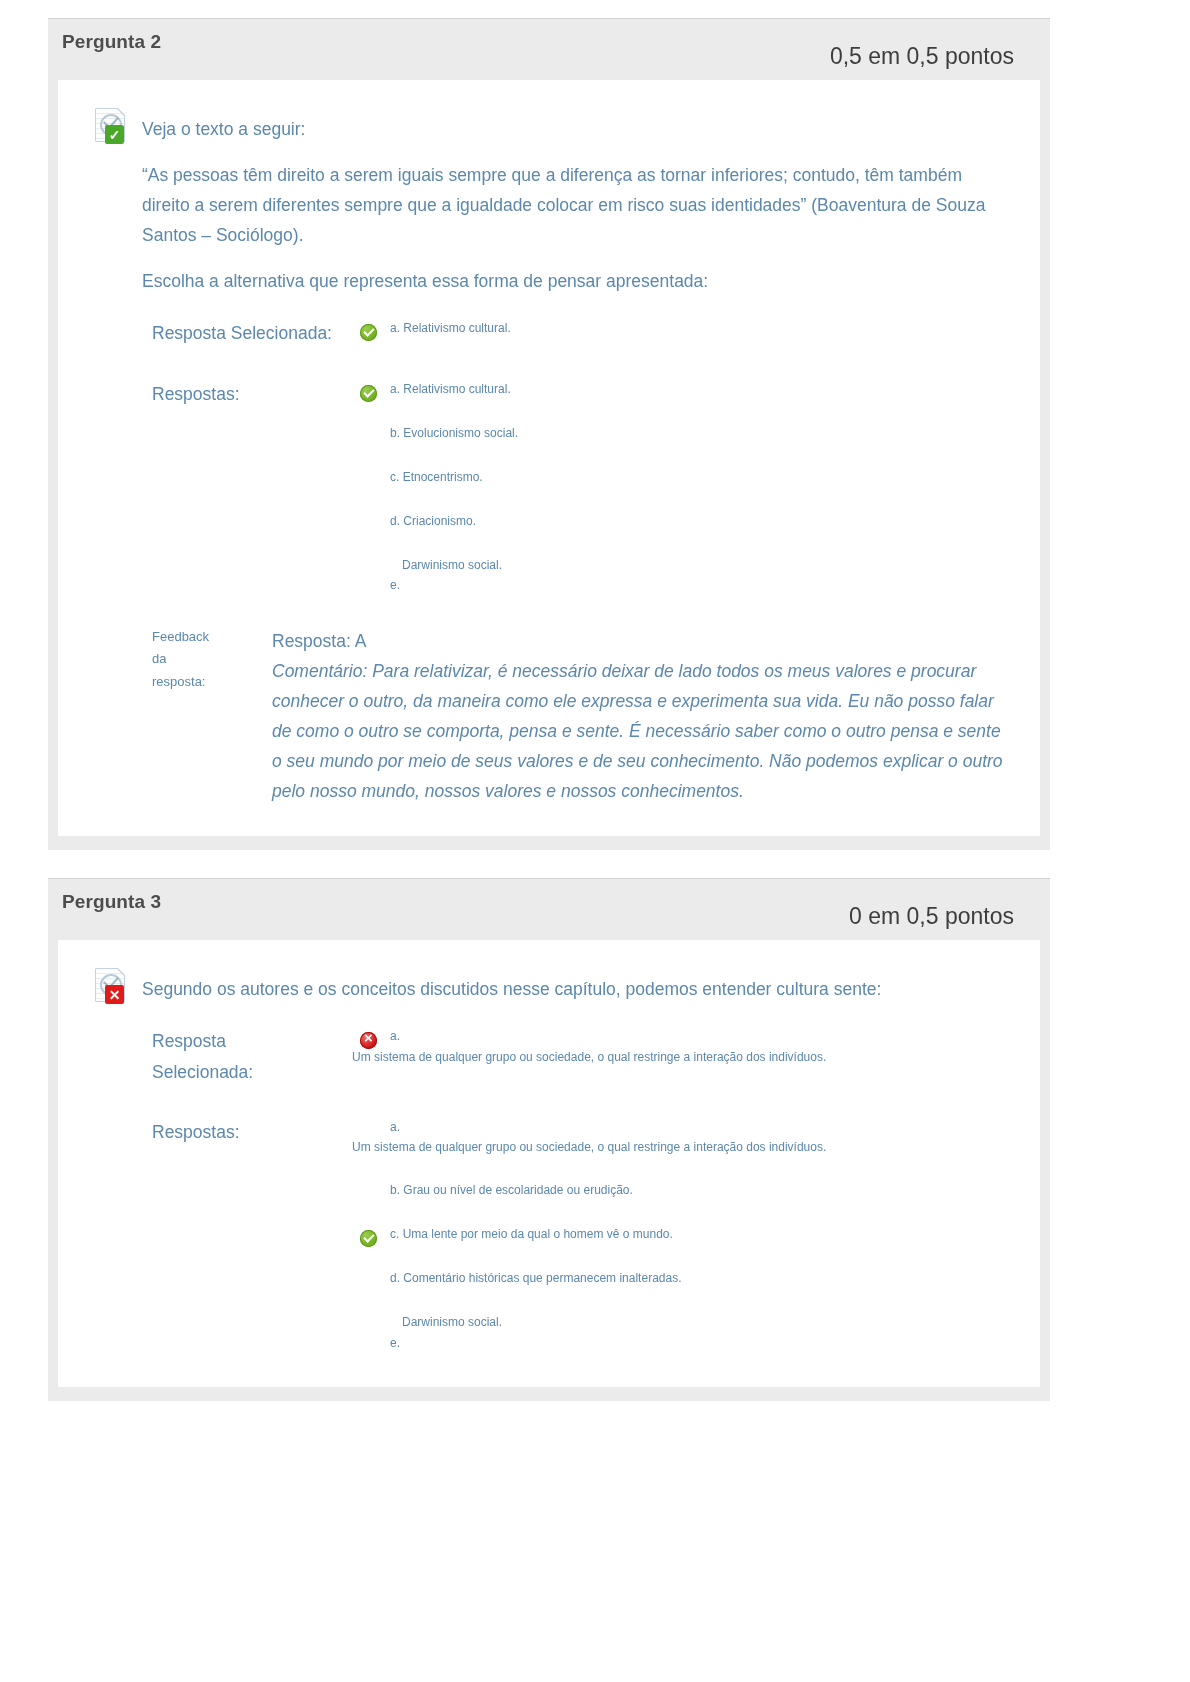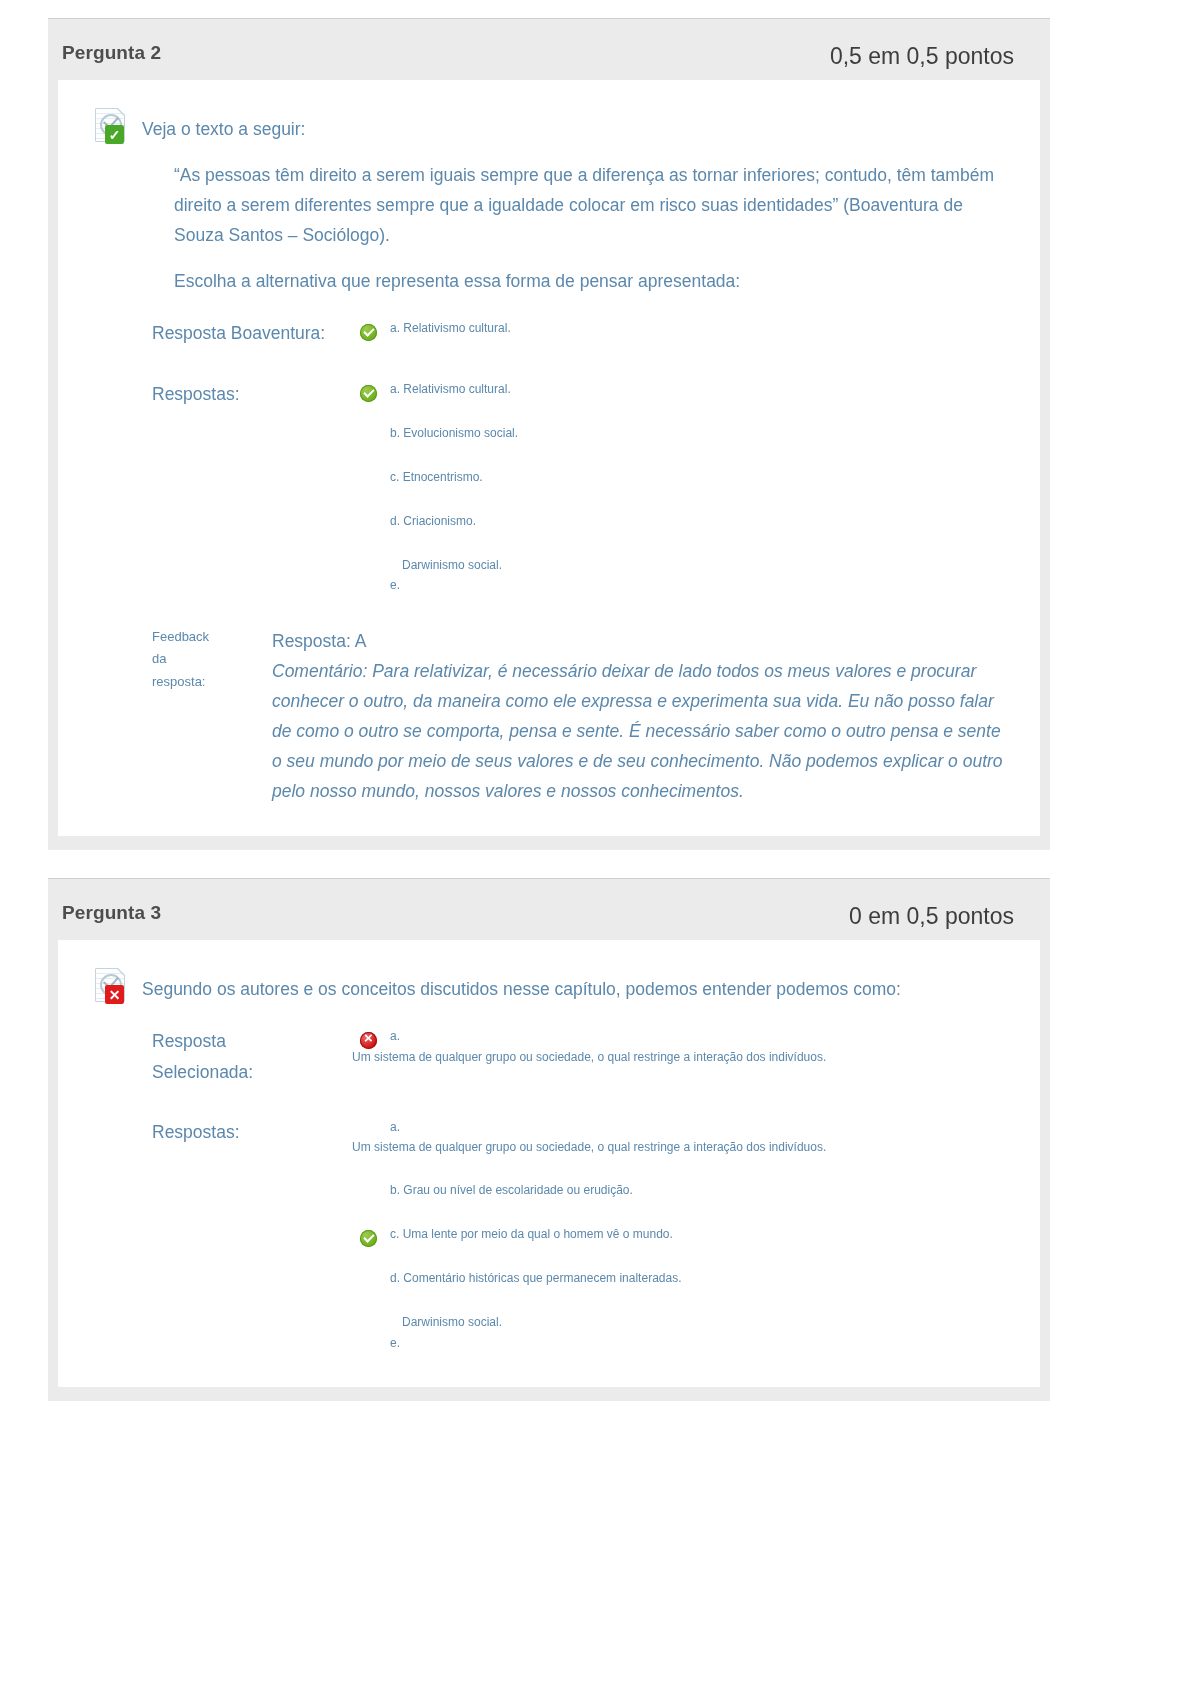--- a/index.html
+++ b/index.html
@@ -29,21 +29,21 @@
     width: 1002px;
     box-sizing: border-box;
   }
   .question + .question {
     margin-top: 28px;
   }
 
   .q-header {
     background: #ebebeb;
     border-top: 1px solid #cfcfcf;
-    padding: 23px 22px 14px 14px;
+    padding: 12px 22px 14px 14px;
     box-sizing: border-box;
     position: relative;
     min-height: 62px;
   }
   .q-title {
     font-size: 19px;
     font-weight: bold;
     color: #4d4d4d;
     line-height: 1.15;
     letter-spacing: 0.1px;
@@ -151,21 +151,21 @@
   }
 
   
   .body-text {
     color: #5b88ac;
     font-size: 17.5px;
     line-height: 1.72;
     margin: 0;
   }
   .para { margin: 0 0 0 0; }
-  .para + .para { margin-top: 16px; margin-left: 32px; }
+  .para + .para { margin-top: 16px; }
 
   
   .ans-table {
     margin-top: 18px;
     width: 100%;
     border-collapse: collapse;
   }
   .ans-table td {
     vertical-align: top;
     padding: 0;
@@ -285,21 +285,21 @@
           </div>
 
           <div class="stem-text">
             <p class="body-text para">Veja o texto a seguir:</p>
             <p class="body-text para">“As pessoas têm direito a serem iguais sempre que a diferença as tornar inferiores; contudo, têm também direito a serem diferentes sempre que a igualdade colocar em risco suas identidades” (Boaventura de Souza Santos – Sociólogo).</p>
             <p class="body-text para">Escolha a alternativa que representa essa forma de pensar apresentada:</p>
 
             <table class="ans-table">
               <tbody>
                   <tr>
-                <td class="ans-label">Resposta Boaventura:</td>
+                <td class="ans-label">Resposta Selecionada:</td>
                 <td class="ans-value">
                   <div class="opt">
                     <span class="mark ok"></span>
                     <span>a. Relativismo cultural.</span>
                   </div>
                 </td>
               </tr>
 
               <tr>
                 <td class="ans-label" style="padding-top:26px !important;">Respostas:</td>
@@ -367,21 +367,21 @@
         <div class="stem-row">
           <div class="result-icon incorrect">
             <span class="sheet"></span>
             <span class="fold"></span>
             <span class="ring"></span>
             <span class="tick"></span>
             <span class="badge">✕</span>
           </div>
 
           <div class="stem-text">
-            <p class="body-text para">Segundo os autores e os conceitos discutidos nesse capítulo, podemos entender podemos como:</p>
+            <p class="body-text para">Segundo os autores e os conceitos discutidos nesse capítulo, podemos entender cultura sente:</p>
 
             <table class="ans-table">
               <tbody>
                   <tr>
                 <td class="ans-label">
                   <div>Resposta</div>
                   <div>Selecionada:</div>
                 </td>
                 <td class="ans-value">
                   <div class="opt sel-block" style="margin-bottom:0;">

